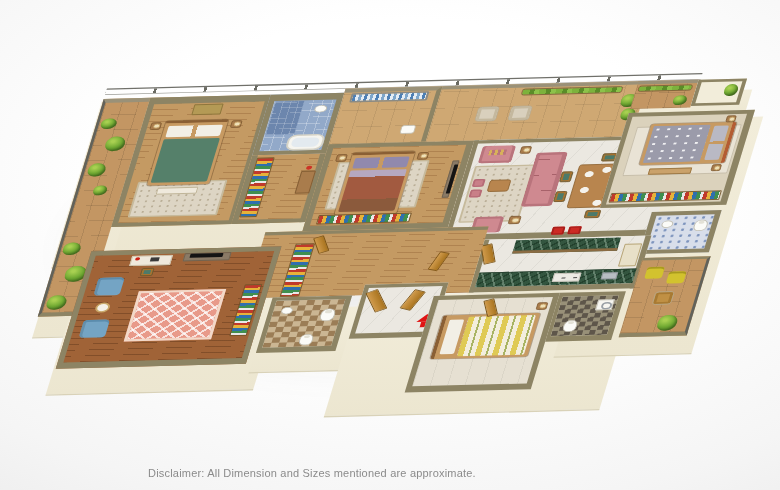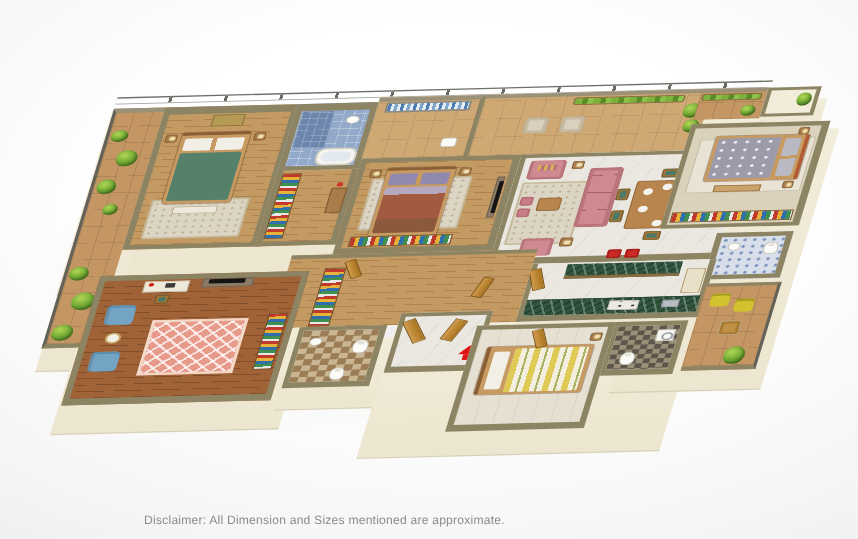--- a/index.html
+++ b/index.html
@@ -87,21 +87,21 @@
   .rack{background:repeating-linear-gradient(90deg,#4d7fb5 0 3px,#e4ecf4 3px 6px,#7ea6cb 6px 9px,#e4ecf4 9px 12px);border:2px solid #8a8a84;border-radius:2px;}
   .rug-pat{background:#ddd5c4;background-image:radial-gradient(rgba(150,135,105,.5) 1px,transparent 1.6px);background-size:8px 8px;border:2px solid #c6ba9c;border-radius:2px;}
   .rug-pink{background:#e89a8a;border:3px solid #f3d9c8;
     background-image:repeating-linear-gradient(45deg,rgba(255,255,255,.7) 0 2.5px,transparent 2.5px 11px),
     repeating-linear-gradient(-45deg,rgba(255,255,255,.7) 0 2.5px,transparent 2.5px 11px);}
   .tv{background:#141414;border-radius:1px;}
   .stove{background:#eceae4;border:1px solid #c5c2b8;
     background-image:radial-gradient(#3a3a3a 1.6px,transparent 2.1px);background-size:12px 7px;background-position:4px 3px;}
   .washer{background:#f7f6f1;border:1px solid #c2bfb2;}
   .washer::after{content:"";position:absolute;left:25%;top:22%;width:50%;height:50%;border:2px solid #9aa0a6;border-radius:50%;}
-  .disclaimer{position:absolute;left:131px;top:467px;font-size:11px;color:#8b8b8b;letter-spacing:.2px;}
+  .disclaimer{position:absolute;left:148px;top:467px;font-size:11px;color:#8b8b8b;letter-spacing:.2px;}
 </style>
 </head>
 <body>
 
 <div class="bg"></div>
 <div class="ground-shadow"></div>
 
 <div class="plan-base">
   <div style="left:-6px;top:-14px;width:660px;height:252px"></div>
   <div style="left:-4px;top:2px;width:58px;height:342px"></div>

